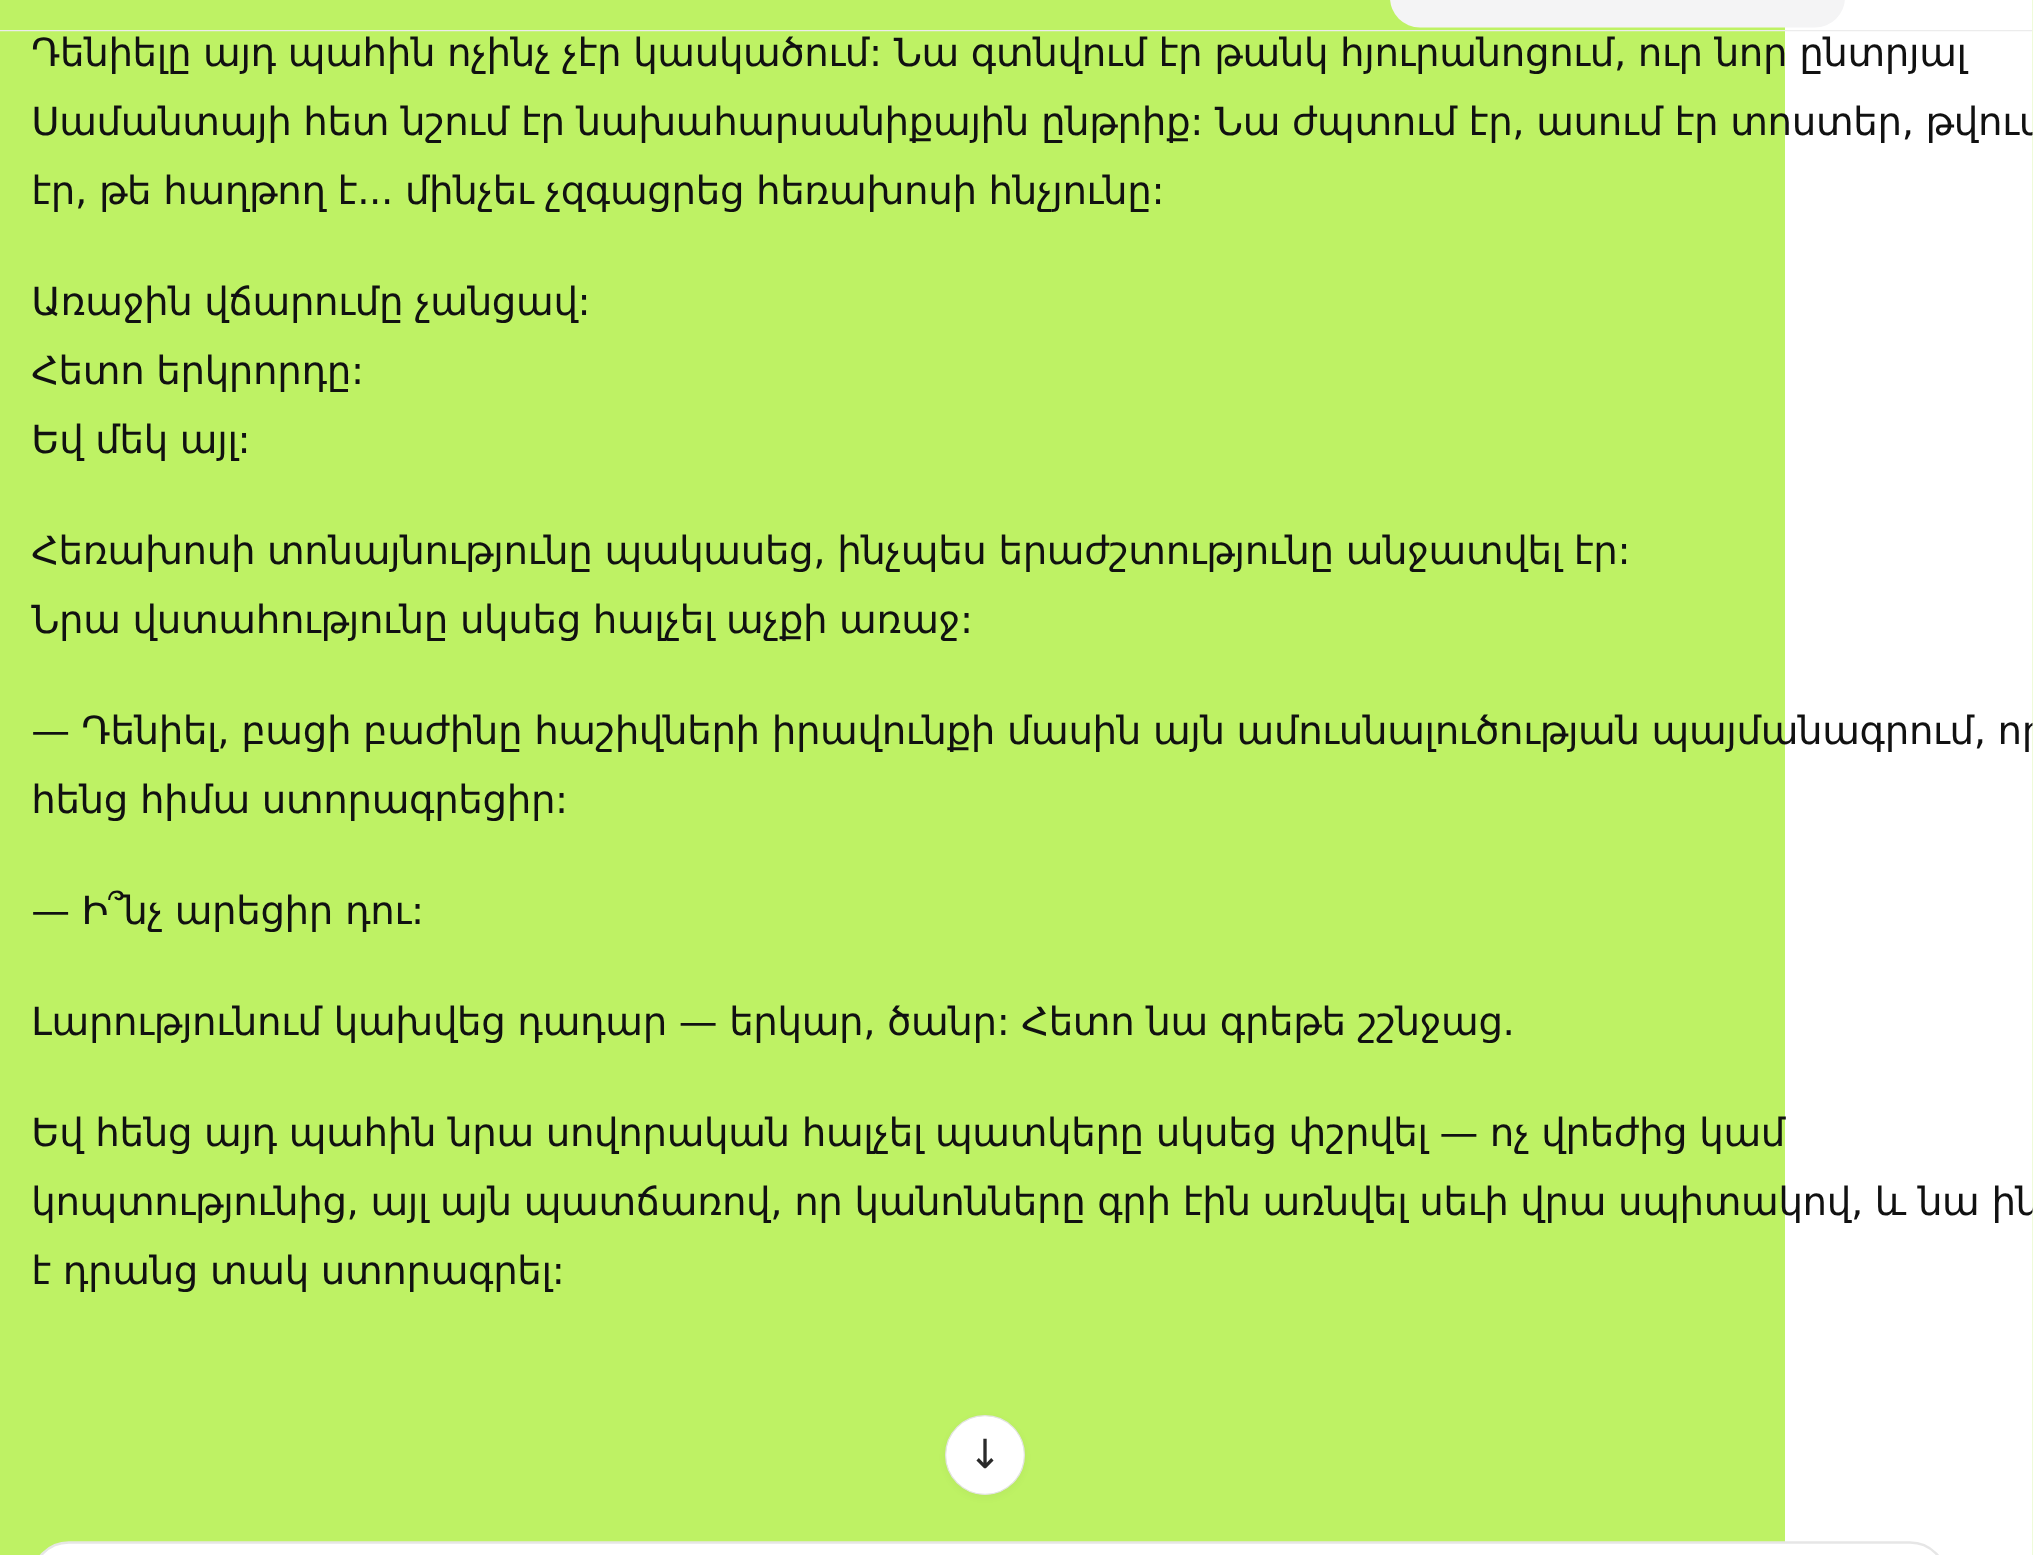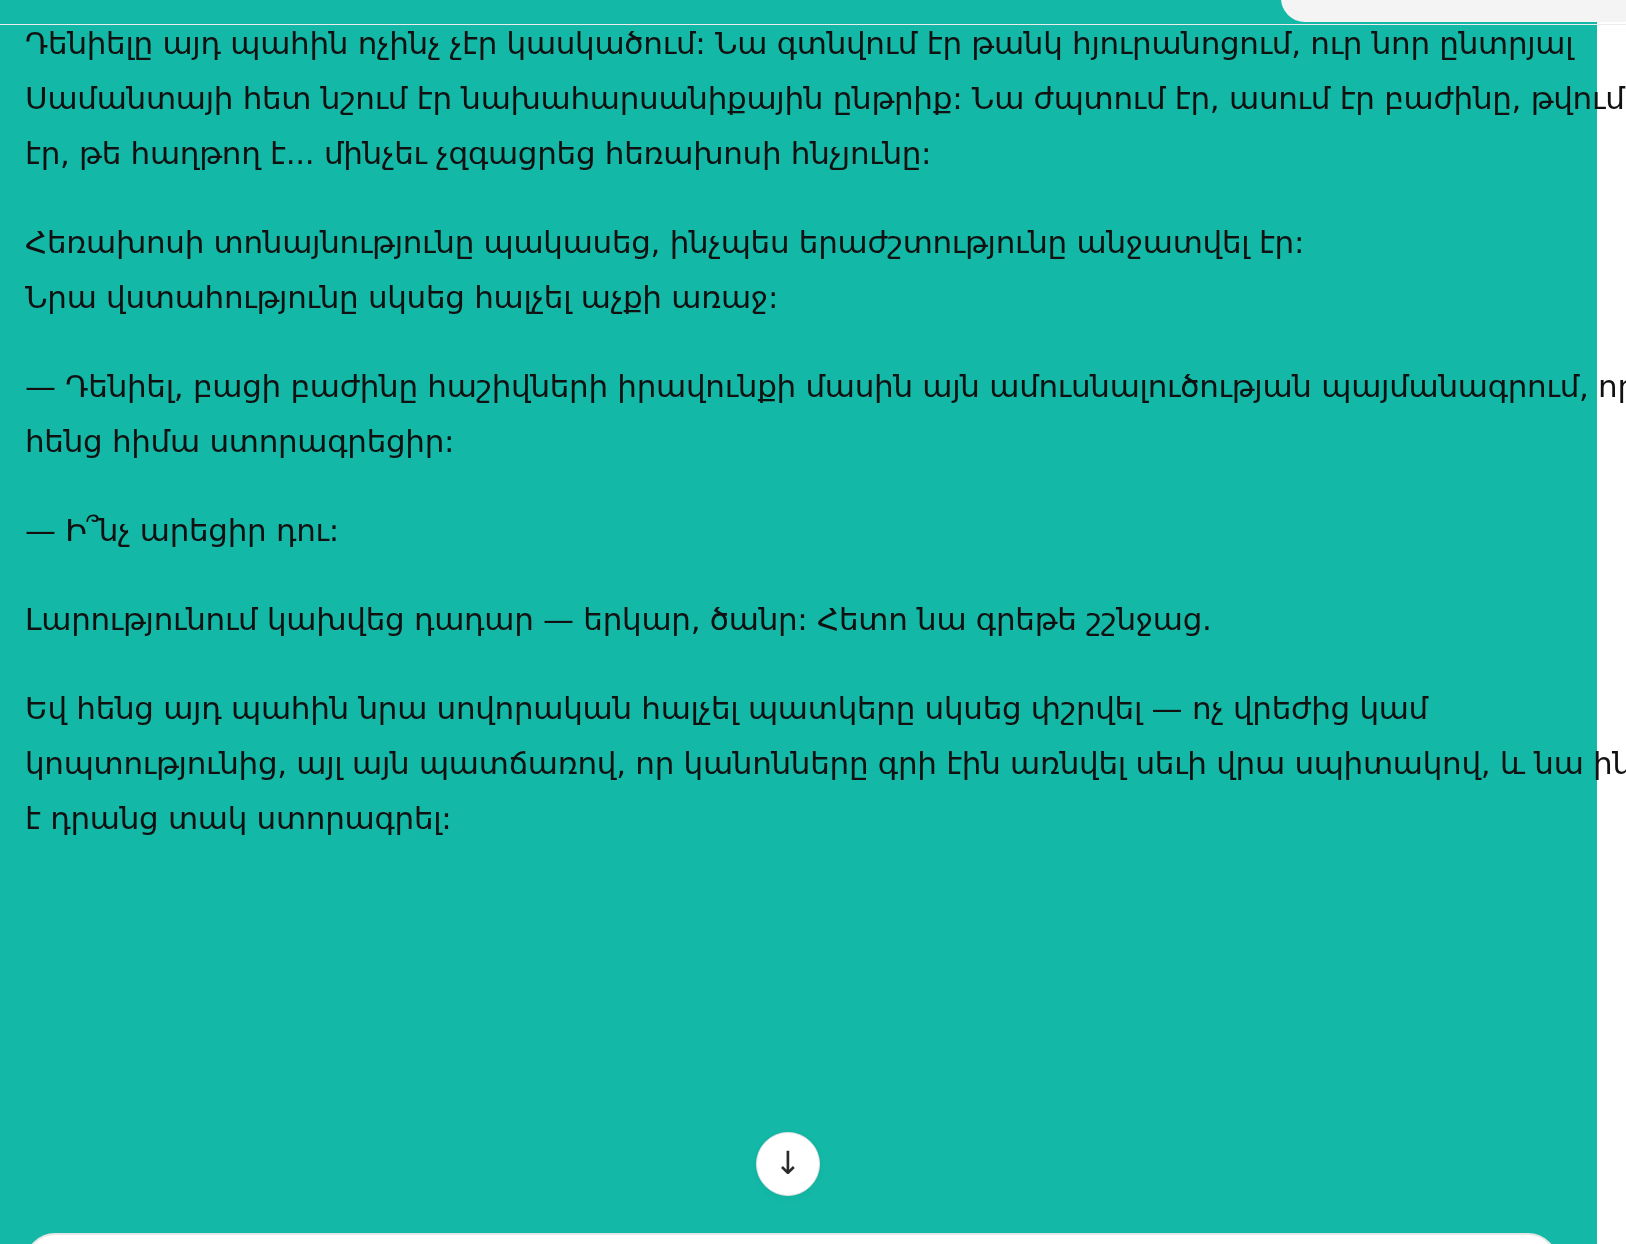--- a/index.html
+++ b/index.html
@@ -6,23 +6,23 @@
     margin: 0;
     padding: 0;
     width: 1626px;
     height: 1244px;
     overflow: hidden;
     background: #ffffff;
     font-family: "DejaVu Sans", "Liberation Sans", sans-serif;
   }
   .stage {
     position: relative;
-    width: 1597px;
+    width: 1428px;
     height: 1244px;
-    background: #14b8a6;
+    background: #bef264;
   }
   .prev-bubble {
     position: absolute;
     top: -34px;
     right: -48px;
     width: 364px;
     height: 56px;
     background: #f4f4f5;
     border-radius: 24px;
   }
@@ -93,22 +93,27 @@
 
 <div class="stage">
 
   <div class="prev-bubble"></div>
 
   <div class="top-divider"></div>
 
   <div class="message">
       <div class="para">
         <div class="line">Դենիելը այդ պահին ոչինչ չէր կասկածում: Նա գտնվում էր թանկ հյուրանոցում, ուր նոր ընտրյալ</div>
-        <div class="line">Սամանտայի հետ նշում էր նախահարսանիքային ընթրիք: Նա ժպտում էր, ասում էր բաժինը, թվում</div>
+        <div class="line">Սամանտայի հետ նշում էր նախահարսանիքային ընթրիք: Նա ժպտում էր, ասում էր տոստեր, թվում</div>
         <div class="line">էր, թե հաղթող է... մինչեւ չզգացրեց հեռախոսի հնչյունը:</div>
+      </div>
+      <div class="para">
+        <div class="line">Առաջին վճարումը չանցավ:</div>
+        <div class="line">Հետո երկրորդը:</div>
+        <div class="line">Եվ մեկ այլ:</div>
       </div>
       <div class="para">
         <div class="line">Հեռախոսի տոնայնությունը պակասեց, ինչպես երաժշտությունը անջատվել էր:</div>
         <div class="line">Նրա վստահությունը սկսեց հալչել աչքի առաջ:</div>
       </div>
       <div class="para">
       </div>
       <div class="para">
         <div class="line">— Դենիել, բացի բաժինը հաշիվների իրավունքի մասին այն ամուսնալուծության պայմանագրում, որը</div>
         <div class="line">հենց հիմա ստորագրեցիր:</div>

